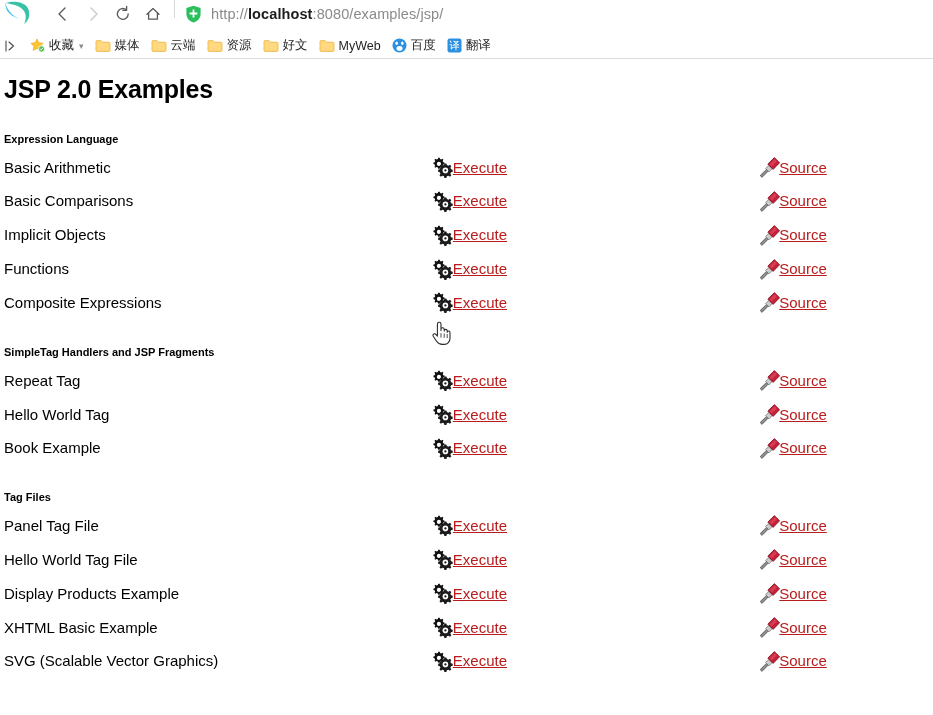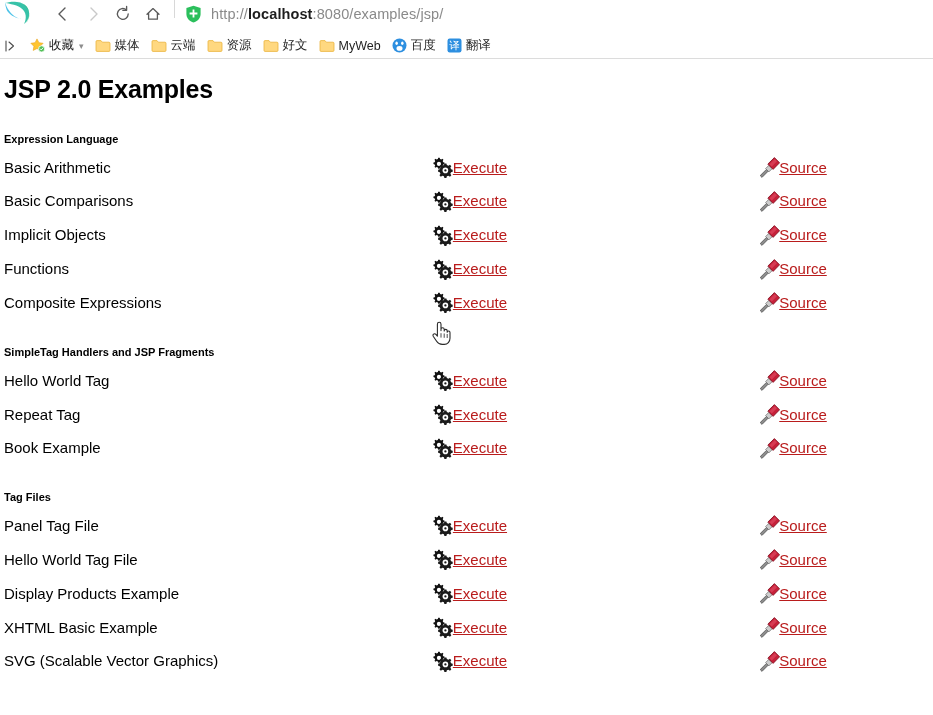--- a/index.html
+++ b/index.html
@@ -439,51 +439,51 @@
               </span>
               <a href="#">Source</a>
             </span></td>
         </tr>
         <tr class="section-head">
           <td class="col-name">SimpleTag Handlers and JSP Fragments</td>
           <td class="col-exec"></td>
           <td class="col-src"></td>
         </tr>
         <tr>
+          <td class="col-name">Repeat Tag</td>
+          <td class="col-exec"><span class="link-cell">
+              <span class="ico-wrap">
+                <svg width="22" height="21" viewBox="0 0 22 21">
+                  <g fill="#111111">
+                    <path d="M6.2 0.8 l1.5 0 0.35 1.25 1.25 0.5 1.1-0.75 1.05 1.05 -0.75 1.1 0.5 1.25 1.25 0.35 0 1.5 -1.25 0.35 -0.5 1.25 0.75 1.1 -1.05 1.05 -1.1-0.75 -1.25 0.5 -0.35 1.25 -1.5 0 -0.35-1.25 -1.25-0.5 -1.1 0.75 -1.05-1.05 0.75-1.1 -0.5-1.25 -1.25-0.35 0-1.5 1.25-0.35 0.5-1.25 -0.75-1.1 1.05-1.05 1.1 0.75 1.25-0.5 Z"></path>
+                  </g>
+                  <circle cx="6.95" cy="6.95" r="2.1" fill="#ffffff"></circle>
+                  <g fill="#1b1b1b">
+                    <path d="M12.4 6.4 l2 0 0.45 1.65 1.65 0.68 1.45-1 1.4 1.4 -1 1.45 0.68 1.65 1.65 0.45 0 2 -1.65 0.45 -0.68 1.65 1 1.45 -1.4 1.4 -1.45-1 -1.65 0.68 -0.45 1.65 -2 0 -0.45-1.65 -1.65-0.68 -1.45 1 -1.4-1.4 1-1.45 -0.68-1.65 -1.65-0.45 0-2 1.65-0.45 0.68-1.65 -1-1.45 1.4-1.4 1.45 1 1.65-0.68 Z"></path>
+                  </g>
+                  <circle cx="13.4" cy="13.4" r="2.8" fill="#ffffff"></circle>
+                  <circle cx="13.4" cy="13.4" r="1.15" fill="#1b1b1b"></circle>
+                </svg>
+              </span>
+              <a href="#">Execute</a>
+            </span></td>
+          <td class="col-src"><span class="link-cell">
+              <span class="ico-wrap">
+                <svg width="22" height="21" viewBox="0 0 22 21">
+                  <path d="M2.2 18.6 L8.4 12.4 L10.2 14.2 L4 20.4 Z" fill="#8d8d8d" stroke="#4a4a4a" stroke-width="0.7"></path>
+                  <path d="M7.6 11.6 L10.9 8.3 L14.2 11.6 L10.9 14.9 Z" fill="#cdcdcd" stroke="#555" stroke-width="0.6"></path>
+                  <path d="M9.8 7.1 L16.4 0.6 L21.6 5.8 L15.1 12.4 Z" fill="#c62039" stroke="#7d0c1d" stroke-width="0.8"></path>
+                  <path d="M11.6 7.3 L16.8 2.1 L19.0 4.3 L13.8 9.5 Z" fill="#e4546b" opacity="0.55"></path>
+                </svg>
+              </span>
+              <a href="#">Source</a>
+            </span></td>
+        </tr>
+        <tr>
           <td class="col-name">Hello World Tag</td>
-          <td class="col-exec"><span class="link-cell">
-              <span class="ico-wrap">
-                <svg width="22" height="21" viewBox="0 0 22 21">
-                  <g fill="#111111">
-                    <path d="M6.2 0.8 l1.5 0 0.35 1.25 1.25 0.5 1.1-0.75 1.05 1.05 -0.75 1.1 0.5 1.25 1.25 0.35 0 1.5 -1.25 0.35 -0.5 1.25 0.75 1.1 -1.05 1.05 -1.1-0.75 -1.25 0.5 -0.35 1.25 -1.5 0 -0.35-1.25 -1.25-0.5 -1.1 0.75 -1.05-1.05 0.75-1.1 -0.5-1.25 -1.25-0.35 0-1.5 1.25-0.35 0.5-1.25 -0.75-1.1 1.05-1.05 1.1 0.75 1.25-0.5 Z"></path>
-                  </g>
-                  <circle cx="6.95" cy="6.95" r="2.1" fill="#ffffff"></circle>
-                  <g fill="#1b1b1b">
-                    <path d="M12.4 6.4 l2 0 0.45 1.65 1.65 0.68 1.45-1 1.4 1.4 -1 1.45 0.68 1.65 1.65 0.45 0 2 -1.65 0.45 -0.68 1.65 1 1.45 -1.4 1.4 -1.45-1 -1.65 0.68 -0.45 1.65 -2 0 -0.45-1.65 -1.65-0.68 -1.45 1 -1.4-1.4 1-1.45 -0.68-1.65 -1.65-0.45 0-2 1.65-0.45 0.68-1.65 -1-1.45 1.4-1.4 1.45 1 1.65-0.68 Z"></path>
-                  </g>
-                  <circle cx="13.4" cy="13.4" r="2.8" fill="#ffffff"></circle>
-                  <circle cx="13.4" cy="13.4" r="1.15" fill="#1b1b1b"></circle>
-                </svg>
-              </span>
-              <a href="#">Execute</a>
-            </span></td>
-          <td class="col-src"><span class="link-cell">
-              <span class="ico-wrap">
-                <svg width="22" height="21" viewBox="0 0 22 21">
-                  <path d="M2.2 18.6 L8.4 12.4 L10.2 14.2 L4 20.4 Z" fill="#8d8d8d" stroke="#4a4a4a" stroke-width="0.7"></path>
-                  <path d="M7.6 11.6 L10.9 8.3 L14.2 11.6 L10.9 14.9 Z" fill="#cdcdcd" stroke="#555" stroke-width="0.6"></path>
-                  <path d="M9.8 7.1 L16.4 0.6 L21.6 5.8 L15.1 12.4 Z" fill="#c62039" stroke="#7d0c1d" stroke-width="0.8"></path>
-                  <path d="M11.6 7.3 L16.8 2.1 L19.0 4.3 L13.8 9.5 Z" fill="#e4546b" opacity="0.55"></path>
-                </svg>
-              </span>
-              <a href="#">Source</a>
-            </span></td>
-        </tr>
-        <tr>
-          <td class="col-name">Repeat Tag</td>
           <td class="col-exec"><span class="link-cell">
               <span class="ico-wrap">
                 <svg width="22" height="21" viewBox="0 0 22 21">
                   <g fill="#111111">
                     <path d="M6.2 0.8 l1.5 0 0.35 1.25 1.25 0.5 1.1-0.75 1.05 1.05 -0.75 1.1 0.5 1.25 1.25 0.35 0 1.5 -1.25 0.35 -0.5 1.25 0.75 1.1 -1.05 1.05 -1.1-0.75 -1.25 0.5 -0.35 1.25 -1.5 0 -0.35-1.25 -1.25-0.5 -1.1 0.75 -1.05-1.05 0.75-1.1 -0.5-1.25 -1.25-0.35 0-1.5 1.25-0.35 0.5-1.25 -0.75-1.1 1.05-1.05 1.1 0.75 1.25-0.5 Z"></path>
                   </g>
                   <circle cx="6.95" cy="6.95" r="2.1" fill="#ffffff"></circle>
                   <g fill="#1b1b1b">
                     <path d="M12.4 6.4 l2 0 0.45 1.65 1.65 0.68 1.45-1 1.4 1.4 -1 1.45 0.68 1.65 1.65 0.45 0 2 -1.65 0.45 -0.68 1.65 1 1.45 -1.4 1.4 -1.45-1 -1.65 0.68 -0.45 1.65 -2 0 -0.45-1.65 -1.65-0.68 -1.45 1 -1.4-1.4 1-1.45 -0.68-1.65 -1.65-0.45 0-2 1.65-0.45 0.68-1.65 -1-1.45 1.4-1.4 1.45 1 1.65-0.68 Z"></path>
                   </g>

